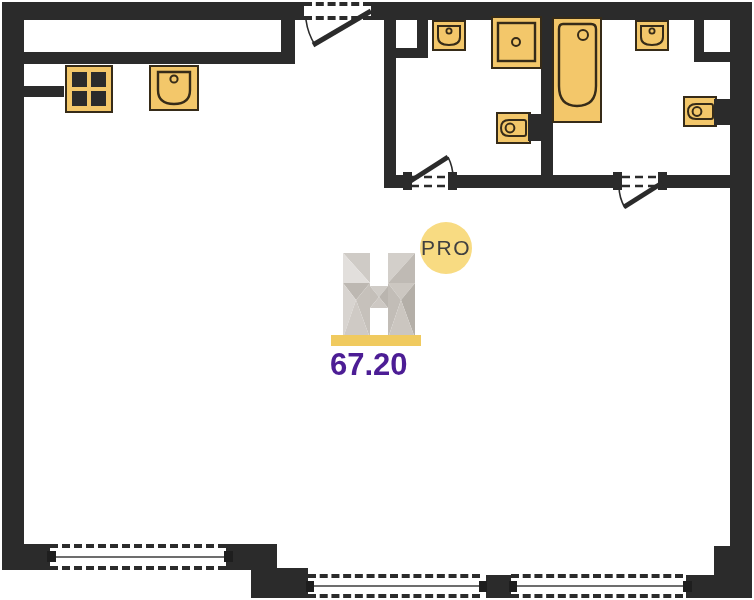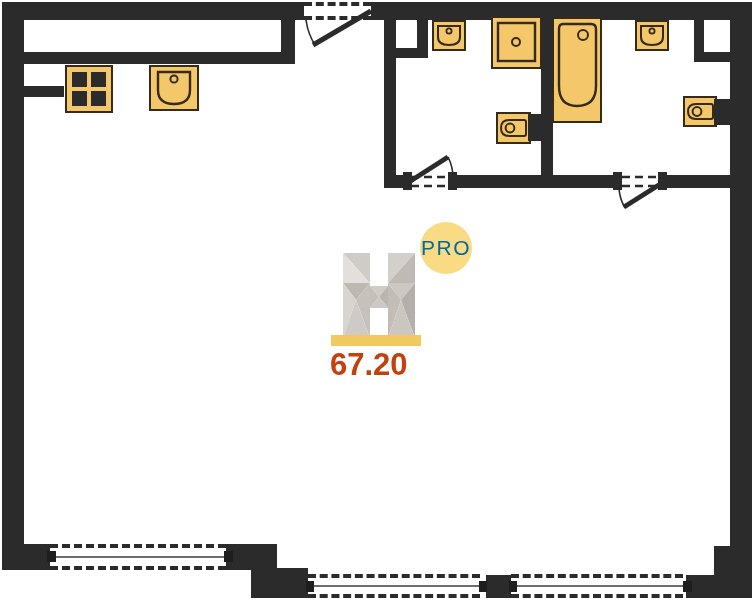--- a/index.html
+++ b/index.html
@@ -10,26 +10,26 @@
   }
   .w{position:absolute;background:#2b2b2b;}
   .win{position:absolute;box-sizing:border-box;
        border-top:4px dashed #2b2b2b;border-bottom:4px dashed #2b2b2b;background:#fff;}
   .win .win-line{position:absolute;left:0;right:0;top:50%;margin-top:-1px;height:2px;background:#6d6d6d;}
   .cap{position:absolute;background:#1e1e1e;}
   .overlay{position:absolute;left:0;top:0;z-index:3;pointer-events:none;}
   .badge{
     position:absolute;left:420px;top:222px;width:52px;height:52px;border-radius:50%;
     background:#F8DB82;display:flex;align-items:center;justify-content:center;
-    color:#0369a1;font-size:21px;letter-spacing:1.5px;font-weight:400;z-index:4;
+    color:#404040;font-size:21px;letter-spacing:1.5px;font-weight:400;z-index:4;
   }
   .logo-bar{position:absolute;left:331px;top:335px;width:90px;height:11px;background:#F0CA5F;z-index:3;}
   .area{
     position:absolute;left:330px;top:347px;width:130px;z-index:4;
-    font-size:31px;font-weight:700;color:#c2410c;letter-spacing:0px;
+    font-size:31px;font-weight:700;color:#4c1d95;letter-spacing:0px;
   }
 </style>
 </head>
 <body>
 
 <div class="plan">
 
   <div class="w" style="left:2px;top:2px;width:302px;height:18px"></div>
   <div class="w" style="left:371px;top:2px;width:381px;height:18px"></div>
   <div class="w" style="left:2px;top:2px;width:22px;height:568px"></div>

